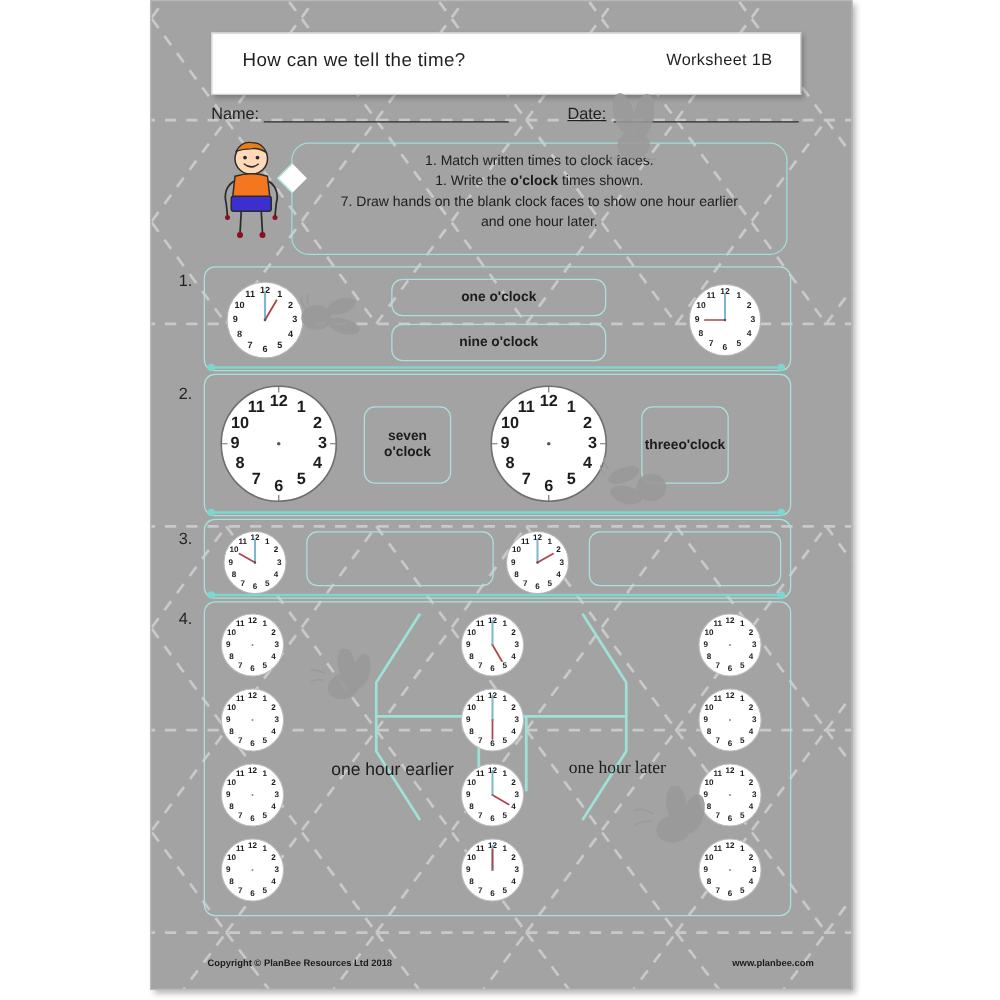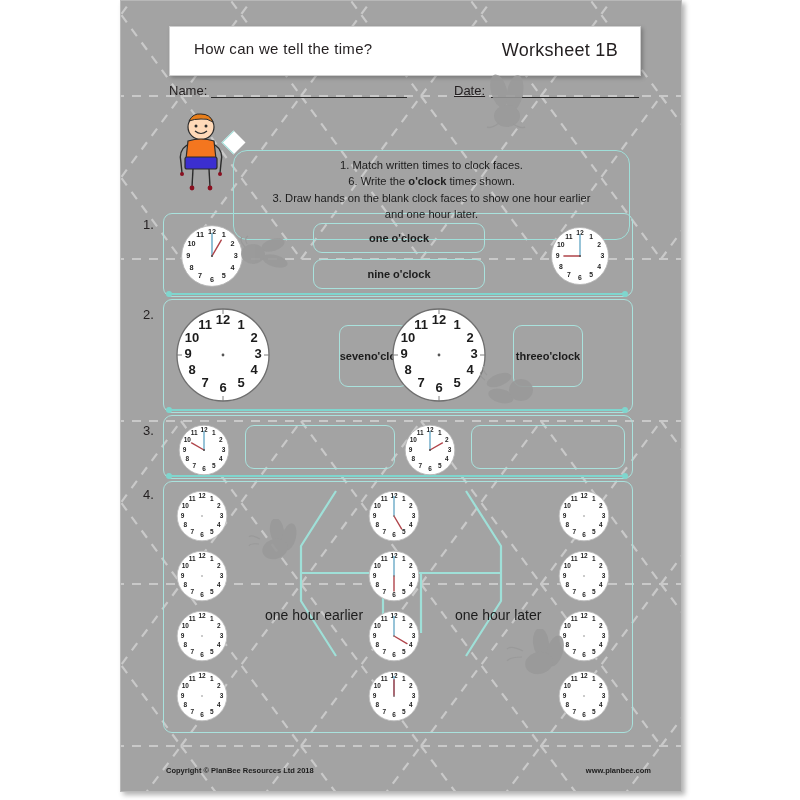--- a/index.html
+++ b/index.html
@@ -31,33 +31,32 @@
     background:#fff;border:1px solid #cfcfcf;
     box-shadow:2px 2px 4px rgba(0,0,0,.25);
     z-index:6;
   }
   .title-q{
     position:absolute;left:24px;top:13px;
     font-size:15px;color:#231f20;letter-spacing:.3px;
   }
   .title-ws{
     position:absolute;right:22px;top:13px;
-    font-size:18px;color:#231f20;letter-spacing:.3px;
+    font-size:13px;color:#231f20;letter-spacing:.3px;
   }
 
   .namerow{position:absolute;left:48px;top:80px;width:470px;height:22px;z-index:6;}
   .lbl{position:absolute;font-size:13px;color:#231f20;}
   .rule{position:absolute;border-bottom:1.4px solid #2b2b2b;}
 
   
   .bubble{
     position:absolute;left:112px;top:113px;width:395px;height:88px;
     border:1.6px solid #9fdfd9;border-radius:14px;background:rgba(255,255,255,.0);
     z-index:6;
-    margin-top:36px;
   }
   .bubble-tail{
     position:absolute;left:104px;top:133px;width:16px;height:16px;
     border-left:1.6px solid #9fdfd9;border-bottom:1.6px solid #9fdfd9;
     transform:rotate(45deg);background:#fff;z-index:7;
   }
   .bubble p{
     margin:0;text-align:center;font-size:11.2px;color:#1c1c1c;line-height:16.4px;
   }
   .bubble .inner{padding:6px 10px 0 10px;}
@@ -209,23 +208,23 @@
     <circle cx="37" cy="77" r="2.4" fill="#8a1020"></circle>
     <circle cx="9" cy="63" r="2" fill="#8a1020"></circle>
     <circle cx="47" cy="63" r="2" fill="#8a1020"></circle>
   </svg>
 
   <div class="bubble-tail"></div>
   <div class="bubble">
     <div class="inner">
       <p>1. Match written times to clock faces.</p>
       <p>
-        <span>6. Write the </span><b>o'clock</b><span> times shown.</span>
+        <span>1. Write the </span><b>o'clock</b><span> times shown.</span>
       </p>
-      <p>3. Draw hands on the blank clock faces to show one hour earlier</p>
+      <p>7. Draw hands on the blank clock faces to show one hour earlier</p>
       <p>and one hour later.</p>
     </div>
   </div>
 
   <span class="qnum" style="left:22px;top:216px;">1.</span>
   <div class="qbox" style="left:42px;top:212px;width:468px;height:82px;"></div>
 
   <svg class="clock" style="left:58px;top:222px;" width="66" height="66" viewBox="0 0 100 100">
     <circle cx="50" cy="50" r="46" fill="#fff" stroke="#b5b5b5" stroke-width="1.4"></circle>
     <g font-family="Liberation Sans, sans-serif" font-size="11" font-weight="bold" fill="#1c1c1c" text-anchor="middle" dominant-baseline="middle">
@@ -296,21 +295,21 @@
       <text x="50" y="84">6</text>
         <text x="32" y="79">7</text>
         <text x="19" y="66">8</text>
       <text x="15" y="50">9</text>
         <text x="19" y="34">10</text>
         <text x="32" y="21">11</text>
     </g>
     <circle cx="50" cy="50" r="1.4" fill="#555"></circle>
   </svg>
 
-  <div class="answer-box" style="left:170px;top:324px;width:68px;height:60px;flex-direction:row;margin-left:48px;">
+  <div class="answer-box" style="left:170px;top:324px;width:68px;height:60px;flex-direction:column;">
     <span>seven</span>
     <span>o'clock</span>
   </div>
 
   <svg class="clock" style="left:268px;top:304px;" width="100" height="100" viewBox="0 0 100 100">
     <circle cx="50" cy="50" r="46" fill="#fff" stroke="#6f6f6f" stroke-width="1.3"></circle>
     <g stroke="#6f6f6f" stroke-width="0.9">
       <line x1="50" y1="4" x2="50" y2="9"></line>
         <line x1="50" y1="91" x2="50" y2="96"></line>
       <line x1="4" y1="50" x2="9" y2="50"></line>
@@ -628,21 +627,21 @@
         <text x="32" y="81">7</text>
         <text x="19" y="68">8</text>
       <text x="14" y="50">9</text>
         <text x="19" y="32">10</text>
         <text x="32" y="19">11</text>
     </g>
     <circle cx="50" cy="50" r="1.5" fill="#888"></circle>
   </svg>
 
   <span class="q4-label" style="left:144px;top:606px;">one hour earlier</span>
-  <span class="q4-label" style="left:334px;top:606px;">one hour later</span>
+  <span class="q4-label" style="left:334px;top:606px;font-family:Liberation Serif, serif;">one hour later</span>
 
   <svg class="bee" style="left:358px;top:70px;" width="56" height="58" viewBox="0 0 56 58">
     <g fill="#9a9a9a" opacity="0.85">
       <ellipse cx="20" cy="20" rx="8" ry="17" transform="rotate(-14 20 20)"></ellipse>
       <ellipse cx="36" cy="22" rx="8" ry="18" transform="rotate(10 36 22)"></ellipse>
       <ellipse cx="28" cy="45" rx="13" ry="11"></ellipse>
     </g>
     <g fill="none" stroke="#9a9a9a" stroke-width="1.4">
       <path d="M20,52 Q12,58 8,56"></path>
         <path d="M34,53 Q42,58 46,56"></path>

